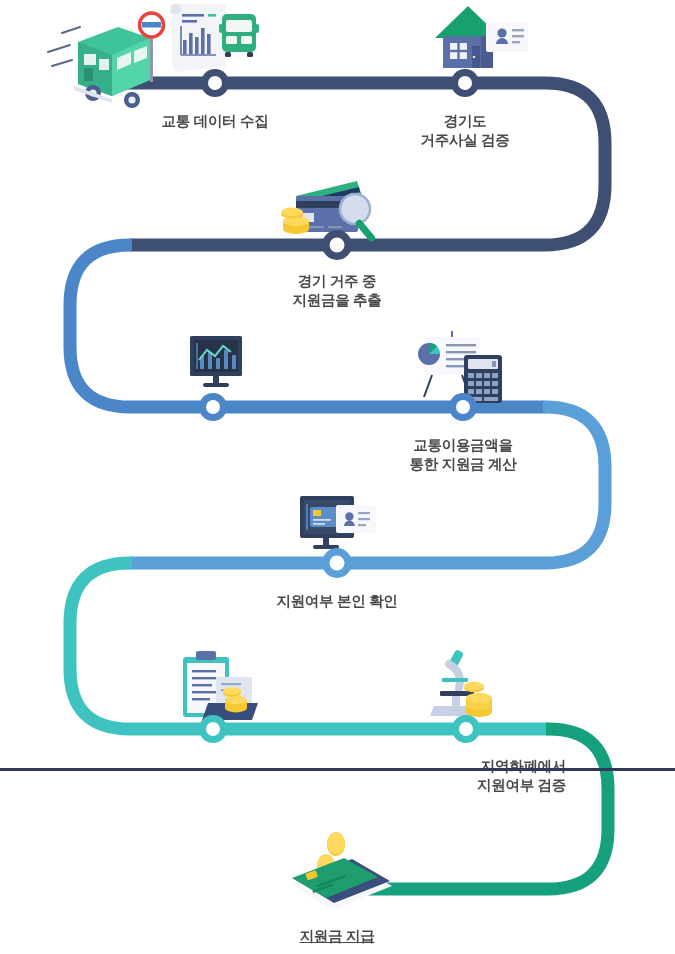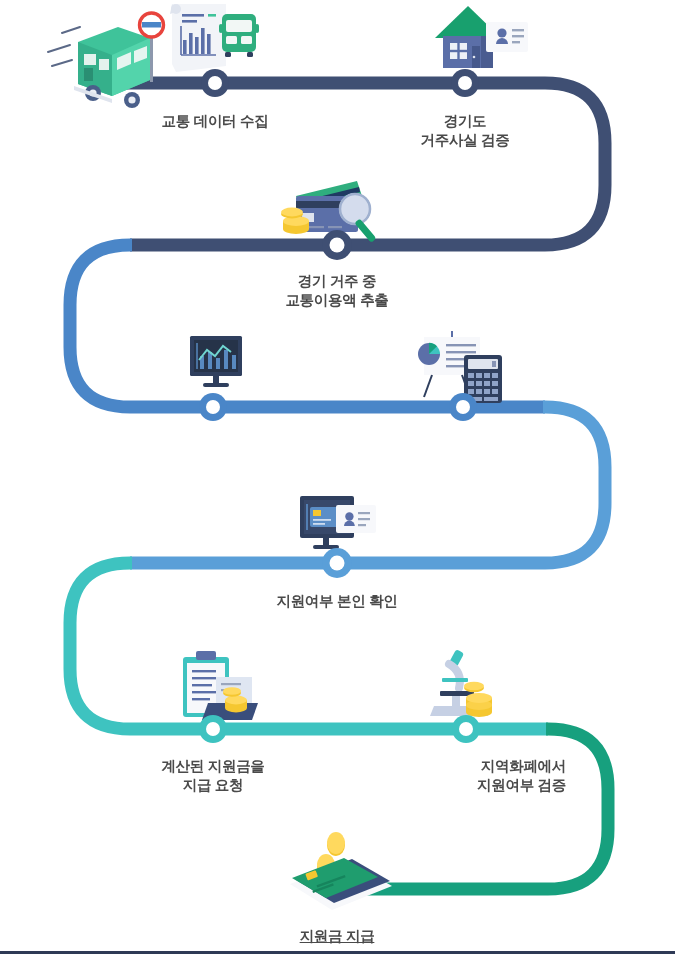--- a/index.html
+++ b/index.html
@@ -1,21 +1,21 @@
 <!DOCTYPE html>
 <html lang="ko"><head>
 <meta charset="utf-8">
 <title>교통비 지원금 프로세스</title>
 <style>
   html,body{margin:0;padding:0;background:#ffffff;}
   body{
     font-family:"Liberation Sans","DejaVu Sans",sans-serif;
     width:675px;height:954px;position:relative;overflow:hidden;
   }
-  #stage{position:absolute;left:0;top:0;width:675px;height:954px;}
+  #stage{position:absolute;left:0;top:0;width:675px;height:771px;}
   svg.layer{position:absolute;left:0;top:0;width:675px;height:954px;}
   .lbl{
     position:absolute;
     color:#4a4a4a;
     font-size:14.5px;
     line-height:19px;
     font-weight:700;
     text-align:center;
     white-space:pre-line;
     letter-spacing:-0.3px;
@@ -345,28 +345,28 @@
         <circle cx="466" cy="729" r="7" fill="#ffffff"></circle>
     </g>
   </svg>
 
   <div class="lbl" style="left:115px;top:112px;width:200px;">교통 데이터 수집</div>
 
   <div class="lbl" style="left:365px;top:112px;width:200px;">경기도
 거주사실 검증</div>
 
   <div class="lbl" style="left:237px;top:272px;width:200px;">경기 거주 중
-교통이용액 추출</div>
-
-
+지원금을 추출</div>
+
+
+  <div class="lbl" style="left:363px;top:436px;width:200px;">교통이용금액을
+통한 지원금 계산</div>
 
   <div class="lbl" style="left:237px;top:592px;width:200px;">지원여부 본인 확인</div>
 
-  <div class="lbl" style="left:113px;top:757px;width:200px;">계산된 지원금을
-지급 요청</div>
 
   <div class="lbl" style="left:366px;top:757px;width:200px;text-align:right;">지역화폐에서
 지원여부 검증</div>
 
   <div class="lbl" style="left:237px;top:927px;width:200px;text-decoration:underline;">지원금 지급</div>
 
   <div class="bottomrule"></div>
 </div>
 
 </body></html>

